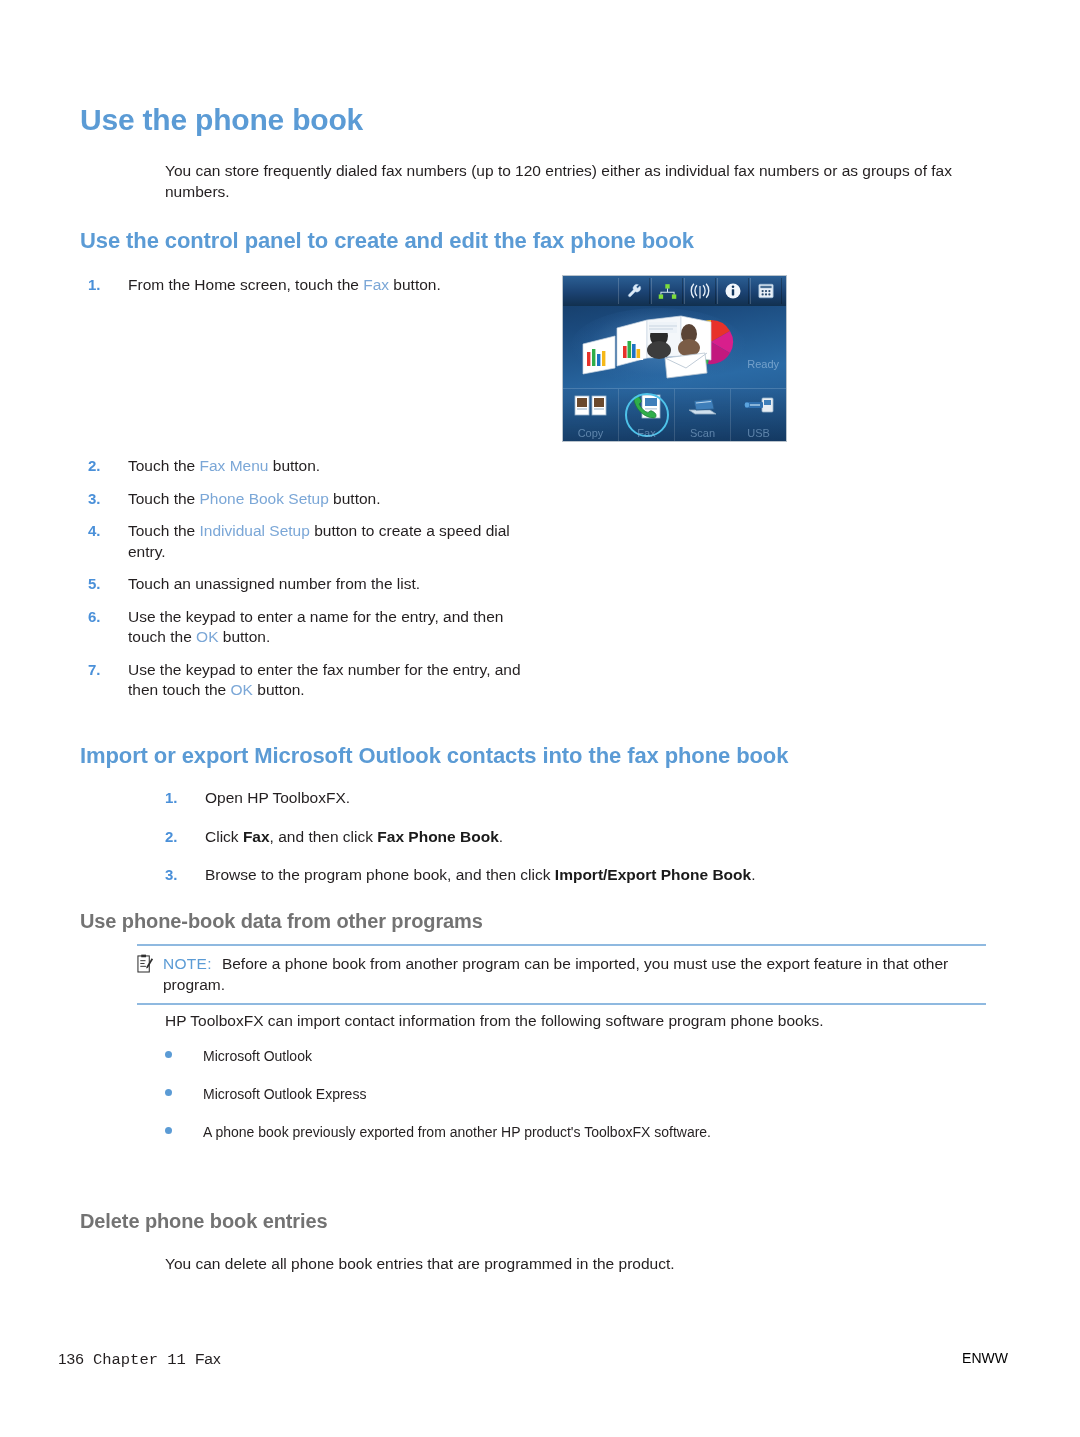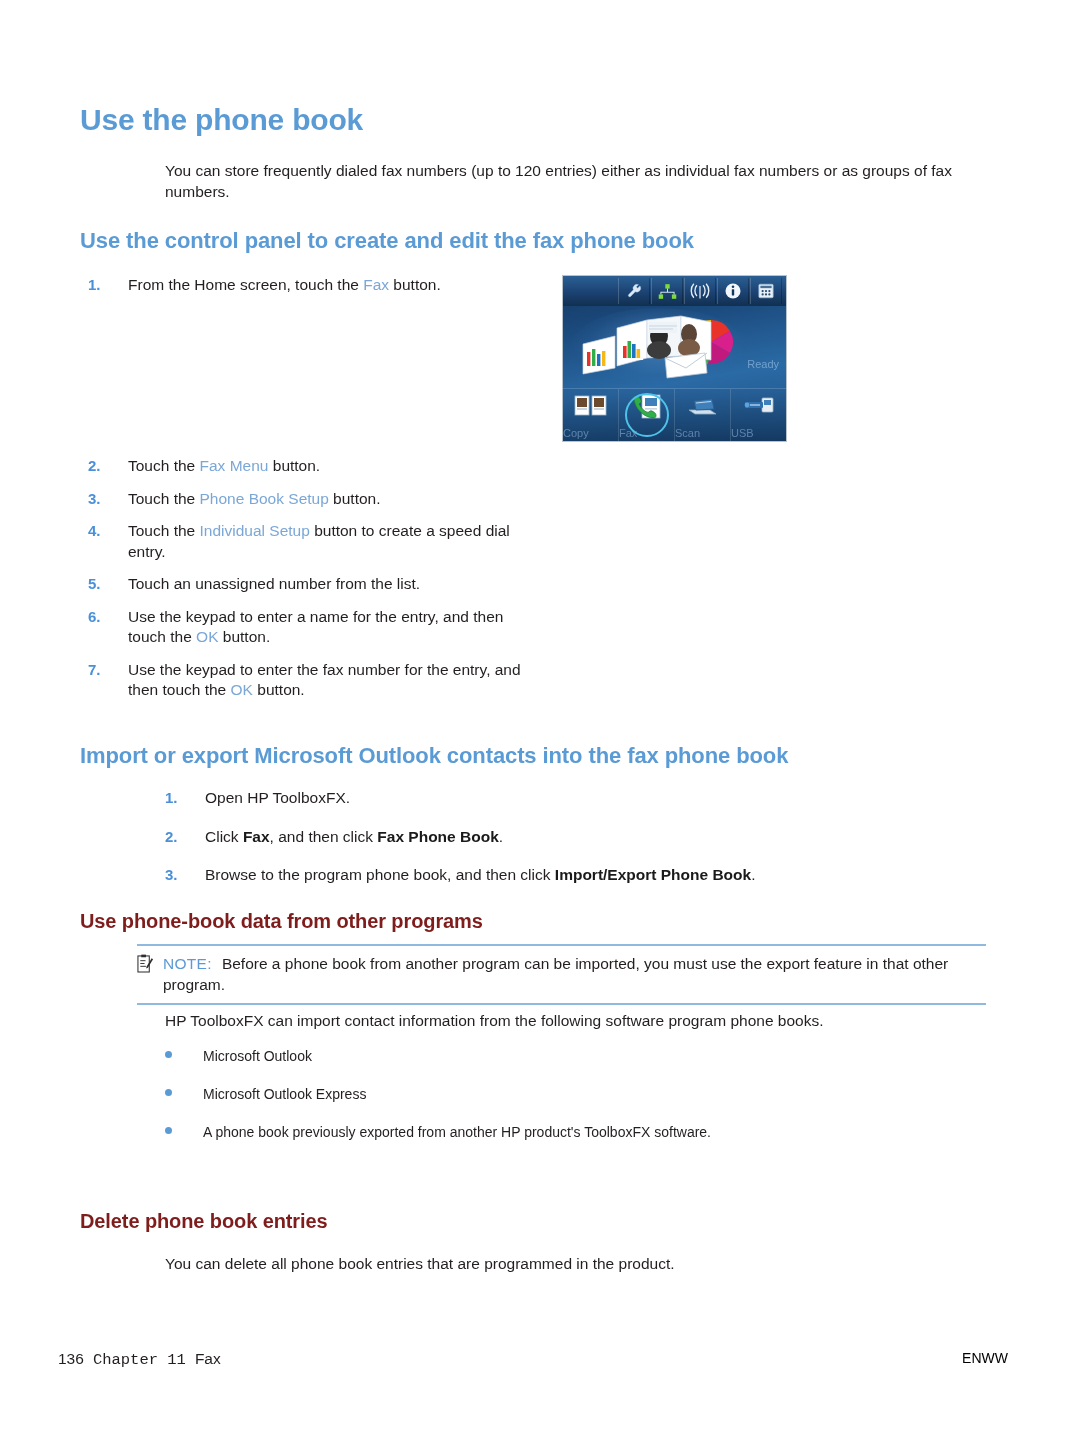--- a/index.html
+++ b/index.html
@@ -42,21 +42,21 @@
     color: #5b9bd5;
     letter-spacing: -0.1px;
   }
 
   h3.h3 {
     position: absolute;
     left: 80px;
     margin: 0;
     font-size: 20px;
     font-weight: bold;
-    color: #7f1d1d;
+    color: #737373;
     letter-spacing: -0.1px;
   }
 
   
   .body-p {
     position: absolute;
     font-size: 15.5px;
     line-height: 21px;
     color: #231f20;
   }
@@ -227,21 +227,21 @@
   .cp-btn-icon {
     position: absolute;
     left: 50%;
     top: 5px;
     transform: translateX(-50%);
   }
   .cp-btn-label {
     position: absolute;
     left: 0; right: 0;
     bottom: 2px;
-    text-align: left;
+    text-align: center;
     font-size: 11px;
     color: rgba(150,185,220,0.55);
   }
   .cp-highlight {
     position: absolute;
     left: 50%;
     top: 4px;
     transform: translateX(-50%);
     width: 44px;
     height: 44px;

